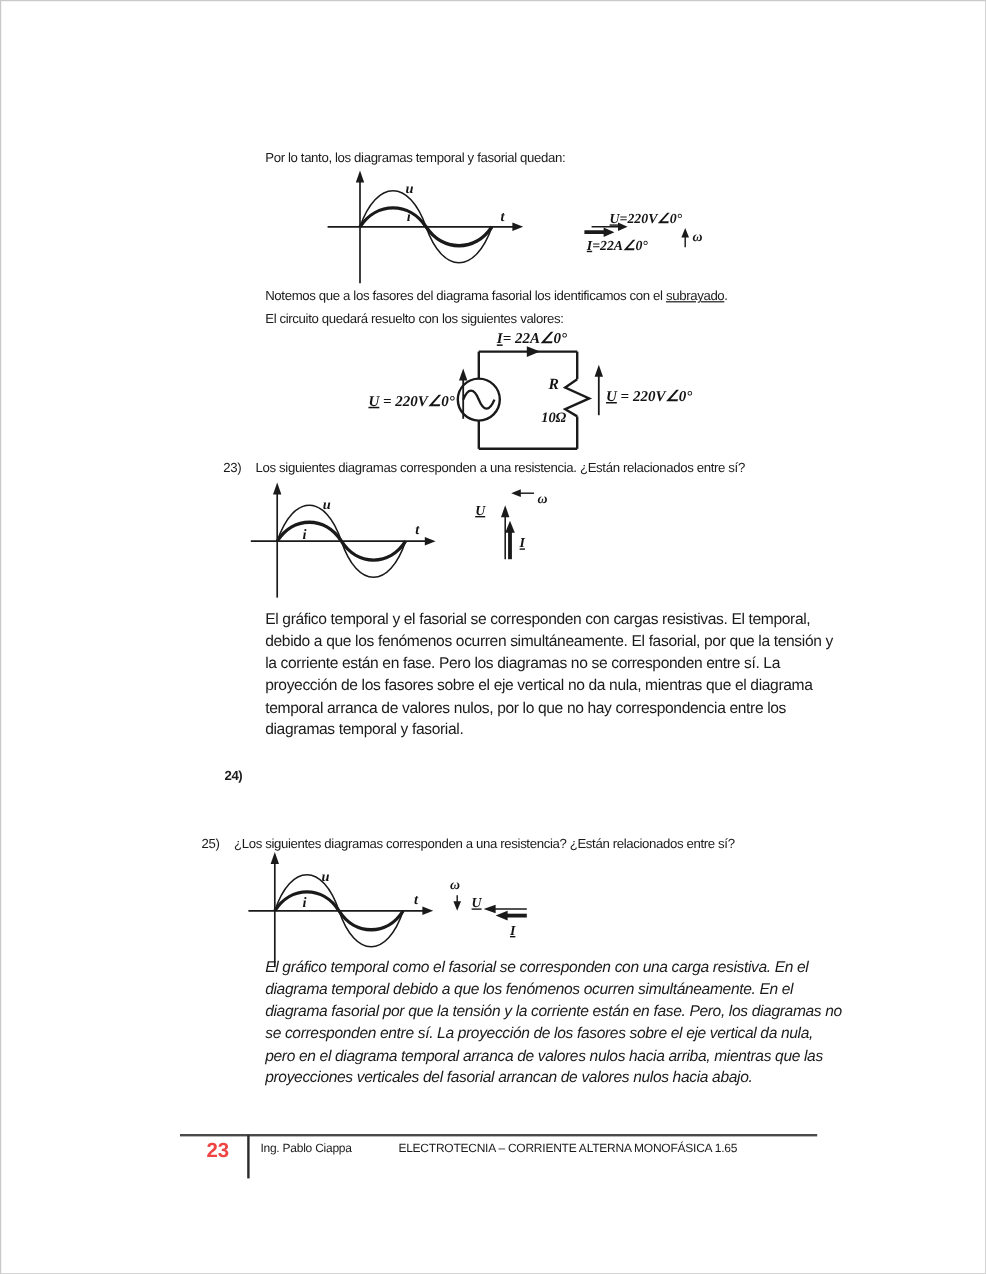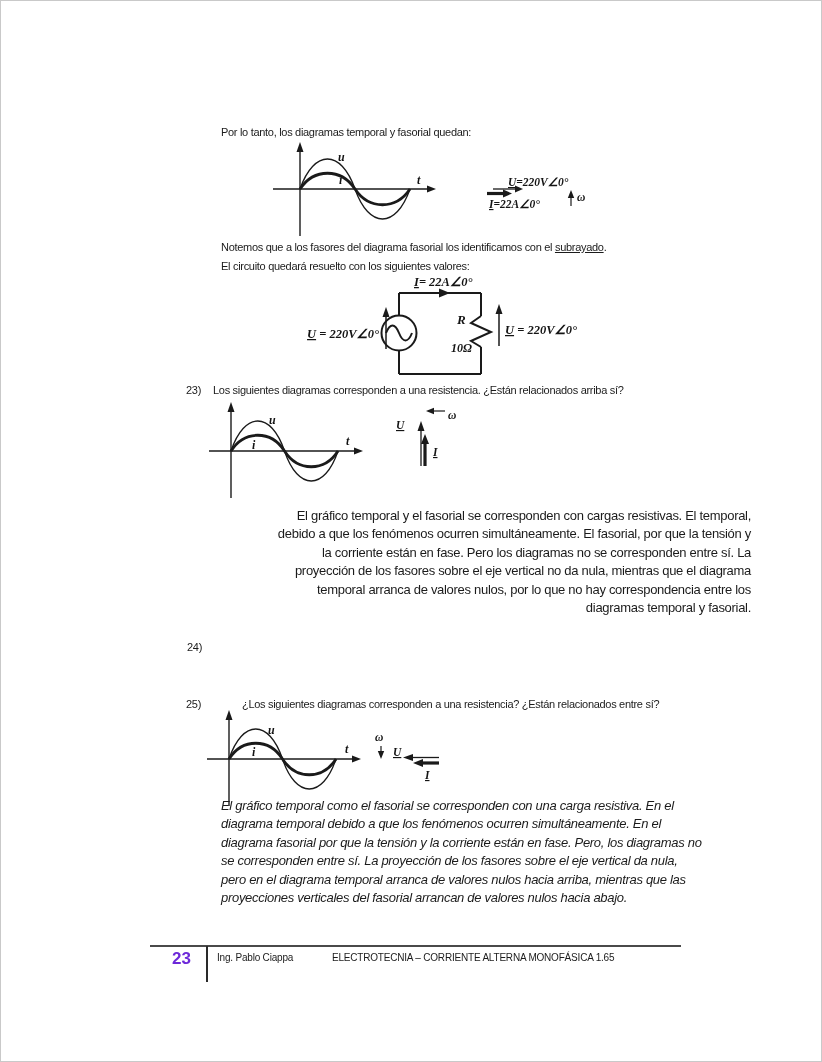--- a/index.html
+++ b/index.html
@@ -11,21 +11,21 @@
   .txt { font-size:11px; letter-spacing:-0.3px; line-height:18.4px; white-space:nowrap; }
   .para { font-size:13px; letter-spacing:-0.3px; line-height:18.4px; white-space:pre-line; width:530px; }
   .qrow { display:flex;align-items:flex-end; }
   .qnum { width:27px; flex:0 0 27px; }
   .uline { text-decoration:underline; }
   svg { display:block; overflow:visible; }
   svg text { font-family:"Liberation Serif", serif; font-style:italic; font-weight:bold; fill:#141414; }
   .und { text-decoration:underline; }
   .stroke { stroke:#1a1a1a; fill:none; }
   .fillb { fill:#1a1a1a; stroke:none; }
-  .page-num { color:#6d28d9; font-weight:bold; font-size:17px;text-align:center; }
+  .page-num { color:#ef4444; font-weight:bold; font-size:17px;text-align:center; }
   .footer-rule { background:#4a4a4a; }
   .footer-div { background:#2a2a2a; }
   .ftxt { font-size:10px; letter-spacing:-0.2px; white-space:nowrap; }
 </style>
 </head>
 <body>
 
 <div class="page">
 
   <div class="abs txt" style="left:220px; top:122px;">Por lo tanto, los diagramas temporal y fasorial quedan:</div>
@@ -74,21 +74,21 @@
     <text x="78" y="67" font-size="12.5" text-anchor="end"><tspan class="und">U</tspan><tspan> = 220V∠0°</tspan></text>
     <text x="156" y="53" font-size="13">R</text>
     <text x="150" y="81" font-size="12">10Ω</text>
     <line class="stroke" x1="198" y1="75" x2="198" y2="39" stroke-width="1.5"></line>
     <polygon class="fillb" points="198,33 194.5,43 201.5,43"></polygon>
     <text x="204" y="63" font-size="12.5"><tspan class="und">U</tspan><tspan> = 220V∠0°</tspan></text>
   </svg>
 
   <div class="abs txt qrow" style="left:185px; top:380px;">
     <span class="qnum">23)</span>
-    <span>Los siguientes diagramas corresponden a una resistencia. ¿Están relacionados arriba sí?</span>
+    <span>Los siguientes diagramas corresponden a una resistencia. ¿Están relacionados entre sí?</span>
   </div>
 
   <svg class="abs" style="left:195px; top:395px;" width="180" height="105" viewBox="0 0 180 105">
     <line class="stroke" x1="35" y1="102" x2="35" y2="12" stroke-width="1.4"></line>
     <polygon class="fillb" points="35,6 31.5,16 38.5,16"></polygon>
     <line class="stroke" x1="13" y1="55" x2="160" y2="55" stroke-width="1.4"></line>
     <polygon class="fillb" points="167,55 158,51.5 158,58.5"></polygon>
     <path class="stroke" d="M 35,55 C 48.4,15 75.1,15 88.5,55 C 101.9,95 128.6,95 142,55" stroke-width="1.3"></path>
     <path class="stroke" d="M 35,55 C 48.4,34 75.1,34 88.5,55 C 101.9,76 128.6,76 142,55" stroke-width="2.8"></path>
     <text x="73" y="28" font-size="12">u</text>
@@ -101,34 +101,34 @@
     <line class="stroke" x1="32" y1="67" x2="32" y2="28" stroke-width="1.3"></line>
     <polygon class="fillb" points="32,22 28.5,32 35.5,32"></polygon>
     <line class="stroke" x1="36" y1="67" x2="36" y2="42" stroke-width="3.2"></line>
     <polygon class="fillb" points="36,35 32,45 40,45"></polygon>
     <text x="44" y="57" font-size="11.5" class="und">I</text>
     <line class="stroke" x1="56" y1="12" x2="42" y2="12" stroke-width="1.2"></line>
     <polygon class="fillb" points="37,12 45,8.8 45,15.2"></polygon>
     <text x="59" y="20" font-size="11.5">ω</text>
   </svg>
 
-  <div class="abs para" style="left:220px; top:506px;text-align:right;">El gráfico temporal y el fasorial se corresponden con cargas resistivas. El temporal,
+  <div class="abs para" style="left:220px; top:506px;">El gráfico temporal y el fasorial se corresponden con cargas resistivas. El temporal,
 debido a que los fenómenos ocurren simultáneamente. El fasorial, por que la tensión y
 la corriente están en fase. Pero los diagramas no se corresponden entre sí. La
 proyección de los fasores sobre el eje vertical no da nula, mientras que el diagrama
 temporal arranca de valores nulos, por lo que no hay correspondencia entre los
 diagramas temporal y fasorial.</div>
 
-  <div class="abs txt qrow" style="left:186px; top:637px;">
+  <div class="abs txt qrow" style="left:186px; top:637px;font-weight:bold;">
     <span class="qnum">24)</span>
     <span>
     </span>
   </div>
 
-  <div class="abs txt qrow" style="left:185px; top:694px;gap:29px;">
+  <div class="abs txt qrow" style="left:167px; top:694px;">
     <span class="qnum">25)</span>
     <span>¿Los siguientes diagramas corresponden a una resistencia? ¿Están relacionados entre sí?</span>
   </div>
 
   <svg class="abs" style="left:193px; top:703px;" width="180" height="105" viewBox="0 0 180 105">
     <line class="stroke" x1="35" y1="102" x2="35" y2="12" stroke-width="1.4"></line>
     <polygon class="fillb" points="35,6 31.5,16 38.5,16"></polygon>
     <line class="stroke" x1="13" y1="55" x2="160" y2="55" stroke-width="1.4"></line>
     <polygon class="fillb" points="167,55 158,51.5 158,58.5"></polygon>
     <path class="stroke" d="M 35,55 C 48.4,15 75.1,15 88.5,55 C 101.9,95 128.6,95 142,55" stroke-width="1.3"></path>

